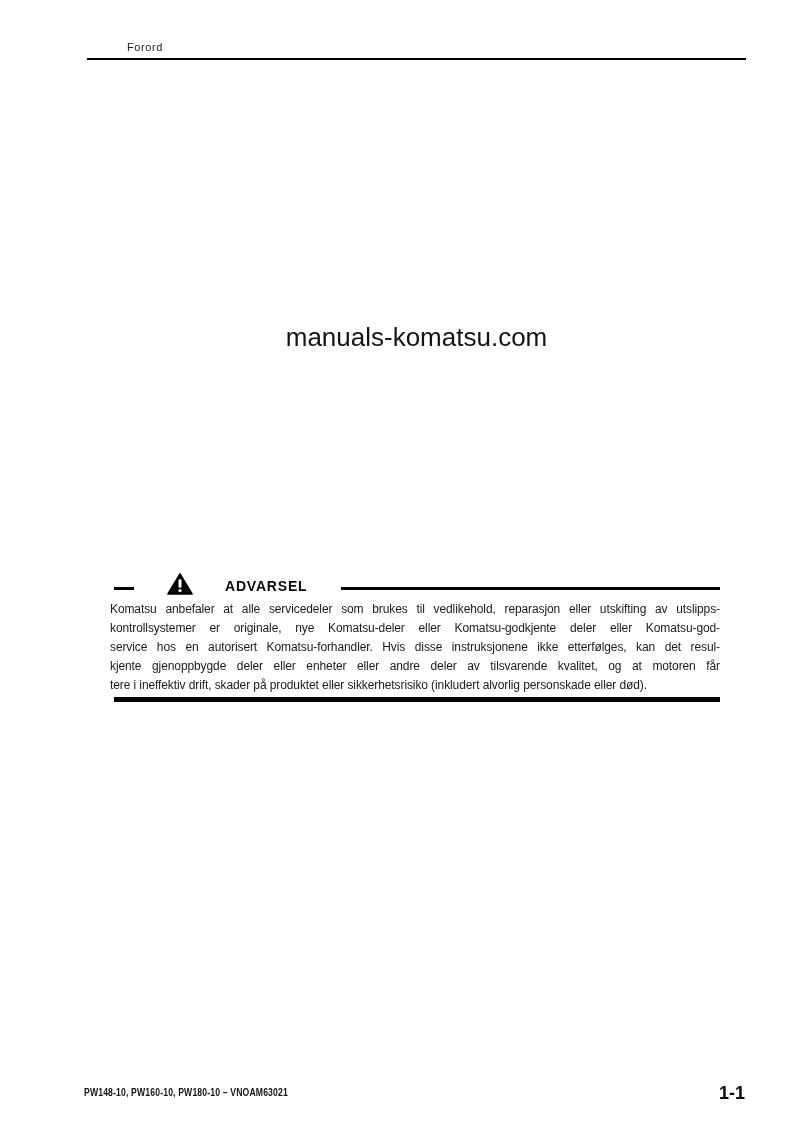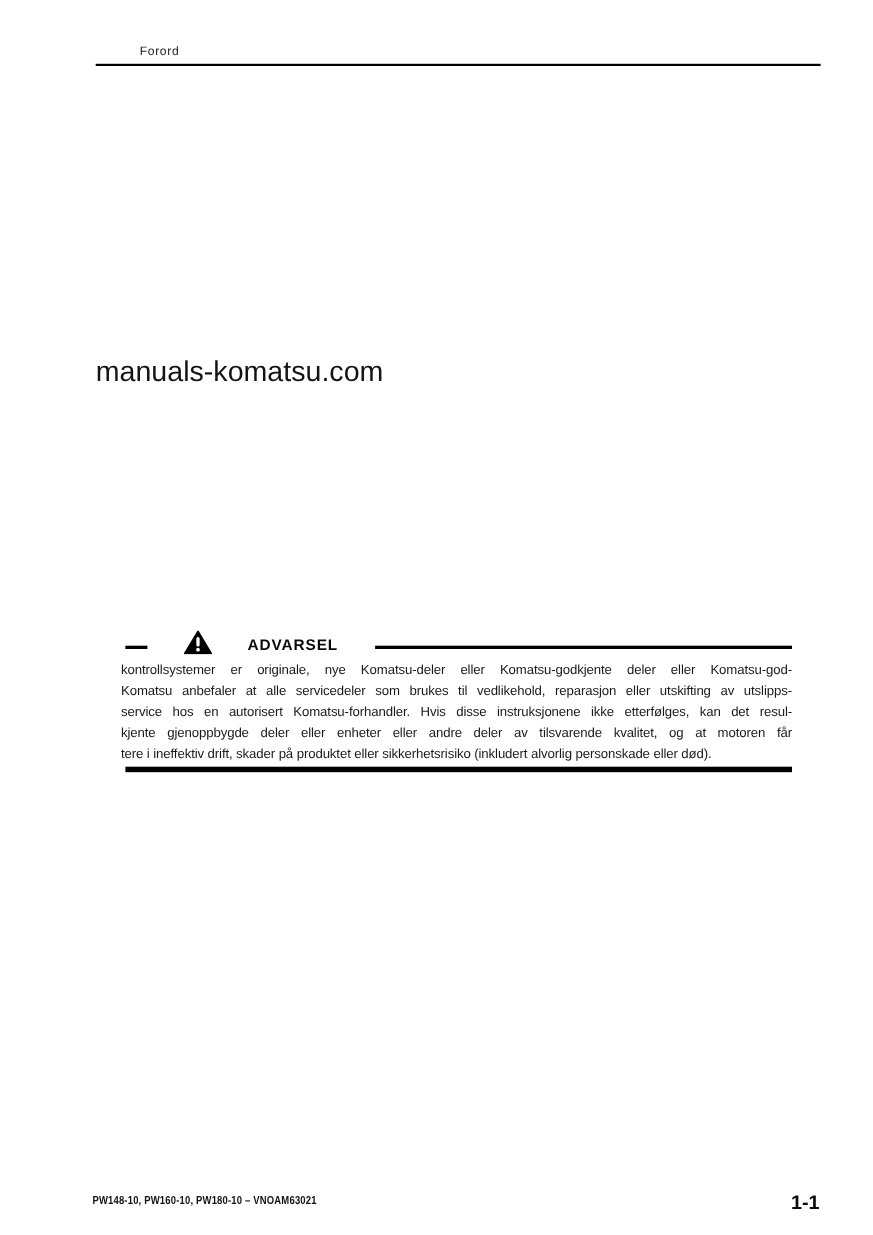--- a/index.html
+++ b/index.html
@@ -34,20 +34,21 @@
     width: 659px;
     height: 2px;
     background: #000;
   }
 
   
   .center-band {
     position: absolute;
     left: 87px;
     right: 48px;
+    text-align: center;
   }
   .watermark {
     top: 322px;
     font-size: 26px;
     font-weight: 400;
     color: #141414;
   }
   .chapter-title {
     top: 374px;
     font-size: 44px;
@@ -163,22 +164,22 @@
     <svg class="warn-tri" width="26" height="22" viewBox="0 0 26 22" aria-hidden="true">
       <path d="M13 1 L25 21 H1 Z" fill="#000" stroke="#000" stroke-width="1.6" stroke-linejoin="round"></path>
       <rect x="11.5" y="6.2" width="3" height="8.6" rx="1.4" fill="#fff"></rect>
       <circle cx="13" cy="17.6" r="1.7" fill="#fff"></circle>
     </svg>
     <div class="warn-label">ADVARSEL</div>
     <div class="warn-rule"></div>
   </div>
 
   <div class="warning-paragraph">
+    <div class="wline just">Komatsu anbefaler at alle servicedeler som brukes til vedlikehold, reparasjon eller utskifting av utslipps-</div>
     <div class="wline just">kontrollsystemer er originale, nye Komatsu-deler eller Komatsu-godkjente deler eller Komatsu-god-</div>
-    <div class="wline just">Komatsu anbefaler at alle servicedeler som brukes til vedlikehold, reparasjon eller utskifting av utslipps-</div>
     <div class="wline just">service hos en autorisert Komatsu-forhandler. Hvis disse instruksjonene ikke etterfølges, kan det resul-</div>
     <div class="wline just">kjente gjenoppbygde deler eller enheter eller andre deler av tilsvarende kvalitet, og at motoren får</div>
     <div class="wline">tere i ineffektiv drift, skader på produktet eller sikkerhetsrisiko (inkludert alvorlig personskade eller død).</div>
   </div>
 
   <div class="warning-bottom-rule"></div>
 
   <div class="footer-left">PW148-10, PW160-10, PW180-10 – VNOAM63021</div>
   <div class="footer-right">1-1</div>
 

